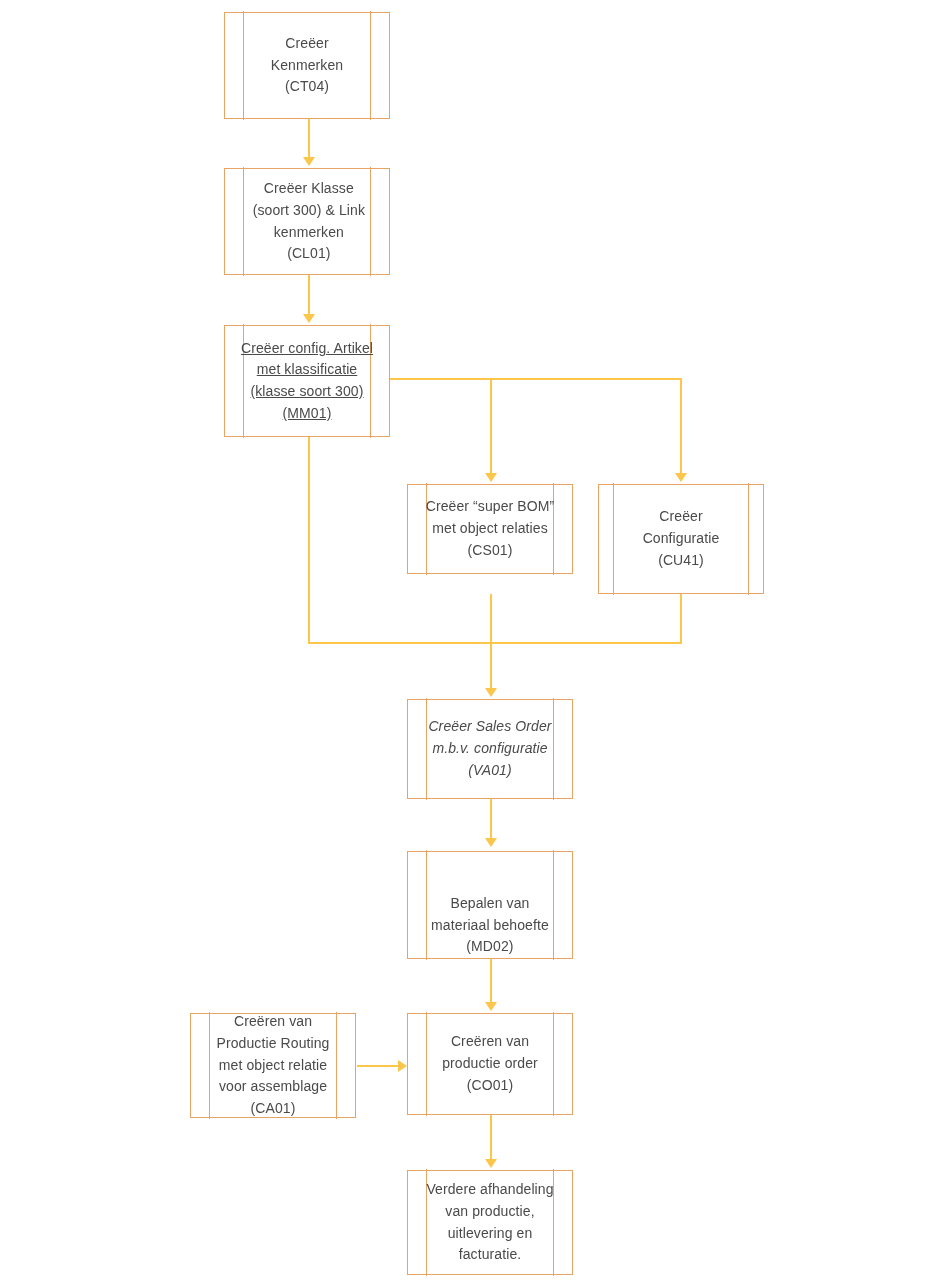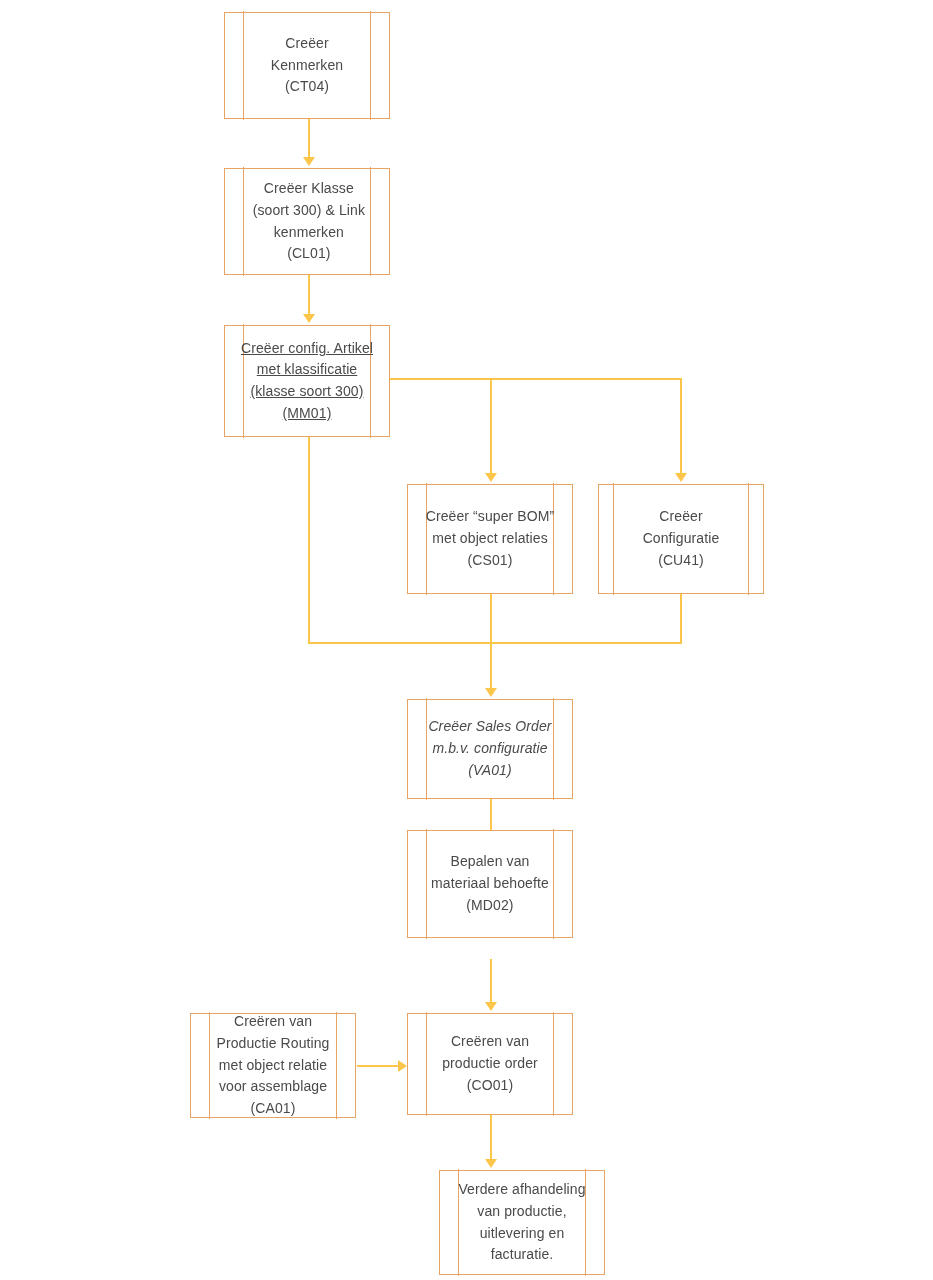--- a/index.html
+++ b/index.html
@@ -133,21 +133,21 @@
 
   <div class="node" style="left:224px; top:325px; width:166px; height:112px;">
     <span class="bar left"></span>
     <span class="bar right"></span>
     <span class="node-label" style="padding:0 12px;text-decoration:underline;">Creëer config. Artikel
 met  klassificatie
 (klasse soort 300)
 (MM01)</span>
   </div>
 
-  <div class="node" style="left:407px; top:484px; width:166px; height:110px;justify-content:center;">
+  <div class="node" style="left:407px; top:484px; width:166px; height:90px;justify-content:center;">
     <span class="bar left"></span>
     <span class="bar right"></span>
     <span class="node-label" style="padding:0 14px;">Creëer “super BOM”
 met object relaties
 (CS01)</span>
   </div>
 
   <div class="node narrow-bars" style="left:598px; top:484px; width:166px; height:110px;">
     <span class="bar left"></span>
     <span class="bar right"></span>
@@ -157,21 +157,21 @@
   </div>
 
   <div class="node" style="left:407px; top:699px; width:166px; height:100px;font-style:italic;">
     <span class="bar left"></span>
     <span class="bar right"></span>
     <span class="node-label" style="padding:0 12px;">Creëer Sales Order
 m.b.v.  configuratie
 (VA01)</span>
   </div>
 
-  <div class="node" style="left:407px; top:830px; width:166px; height:108px;">
+  <div class="node" style="left:407px; top:851px; width:166px; height:108px;align-items:flex-end;">
     <span class="bar left"></span>
     <span class="bar right"></span>
     <span class="node-label" style="padding:0 12px;">Bepalen van
 materiaal behoefte
 (MD02)</span>
   </div>
 
   <div class="node" style="left:190px; top:1013px; width:166px; height:105px;">
     <span class="bar left"></span>
     <span class="bar right"></span>
@@ -183,21 +183,21 @@
   </div>
 
   <div class="node" style="left:407px; top:1013px; width:166px; height:102px;">
     <span class="bar left"></span>
     <span class="bar right"></span>
     <span class="node-label">Creëren van
 productie order
 (CO01)</span>
   </div>
 
-  <div class="node" style="left:407px; top:1170px; width:166px; height:105px;margin-left:32px;">
+  <div class="node" style="left:407px; top:1170px; width:166px; height:105px;">
     <span class="bar left"></span>
     <span class="bar right"></span>
     <span class="node-label" style="padding:0 12px;">Verdere afhandeling
 van productie,
 uitlevering en
 facturatie.</span>
   </div>
 
 </div>
 

